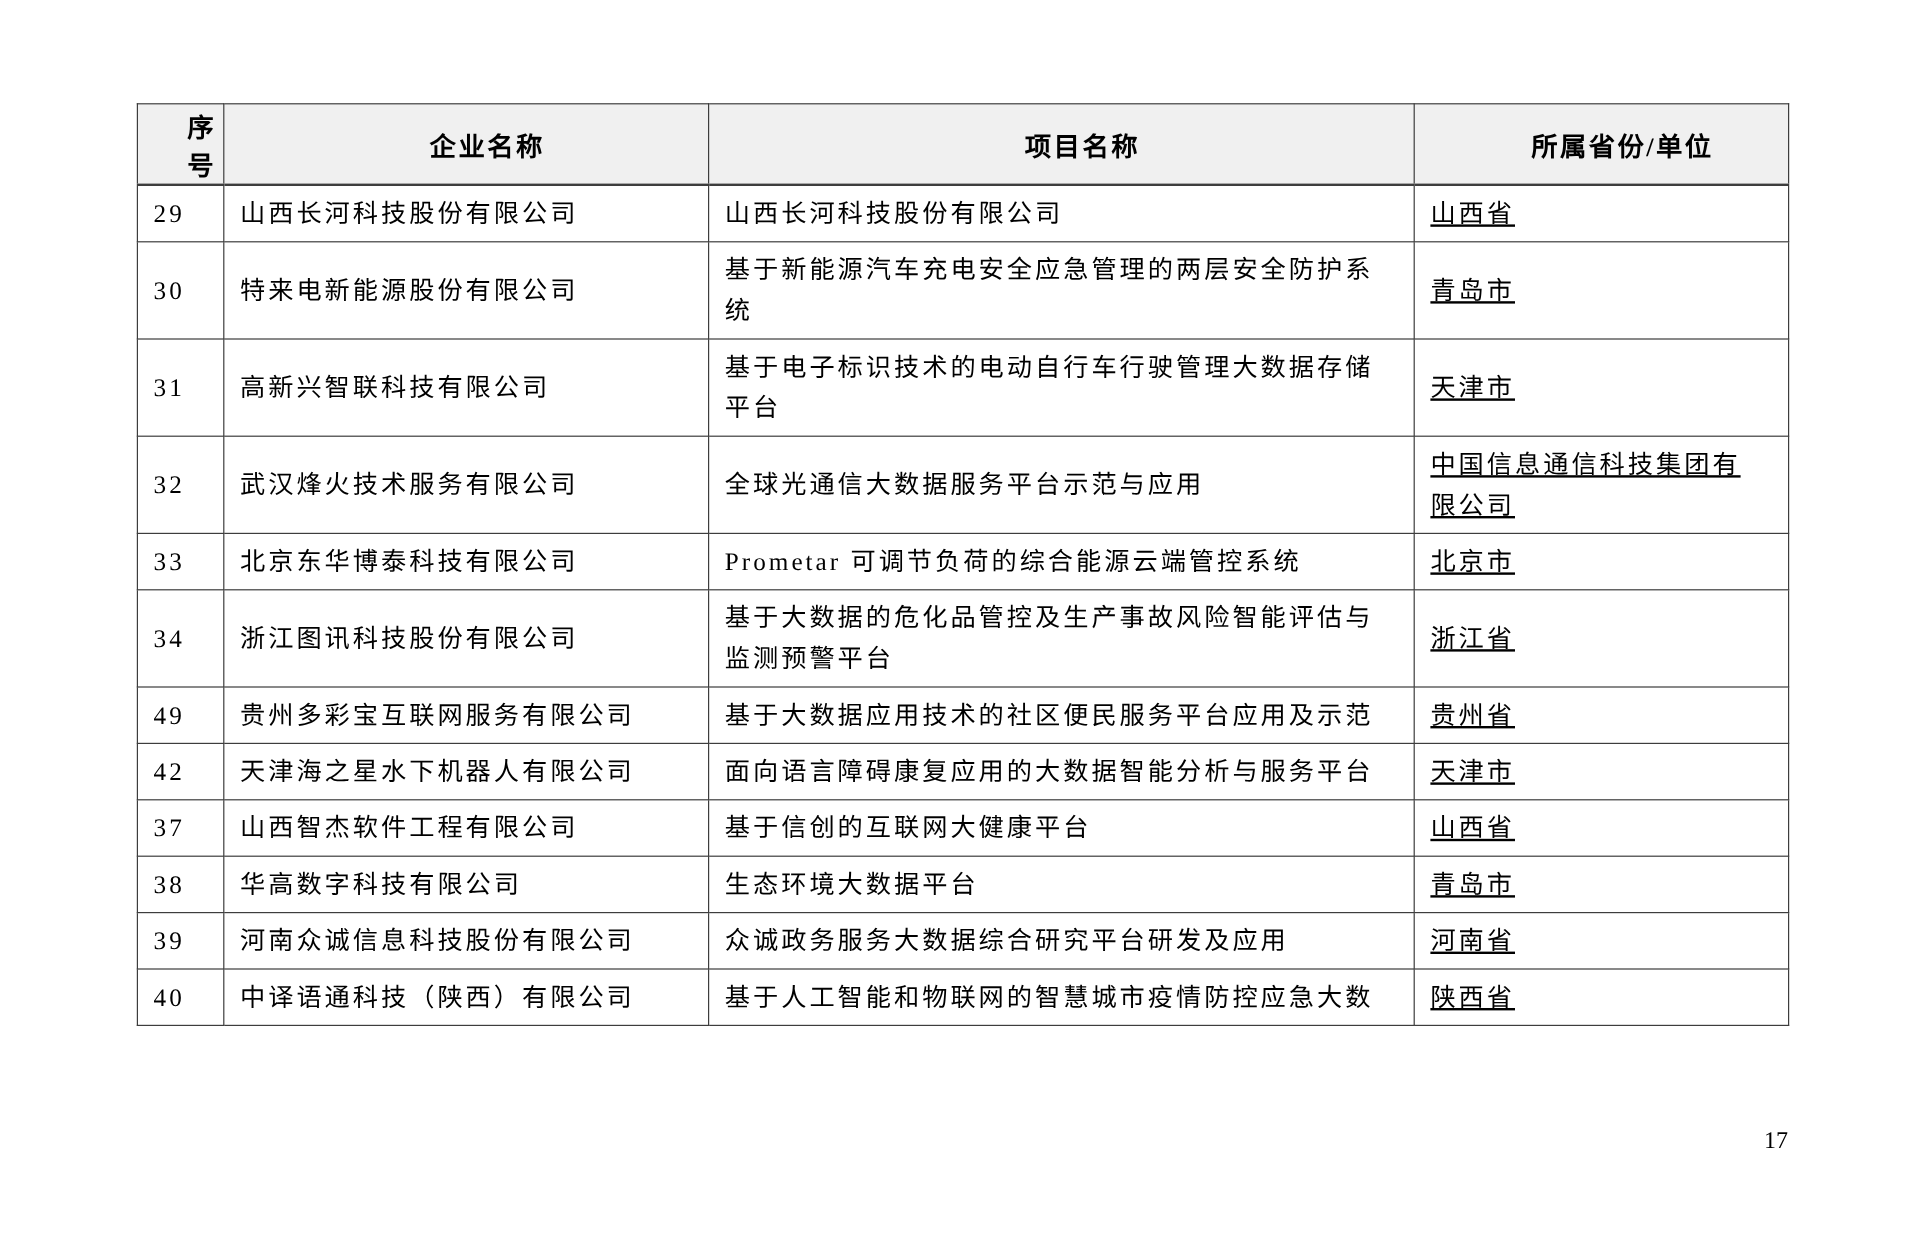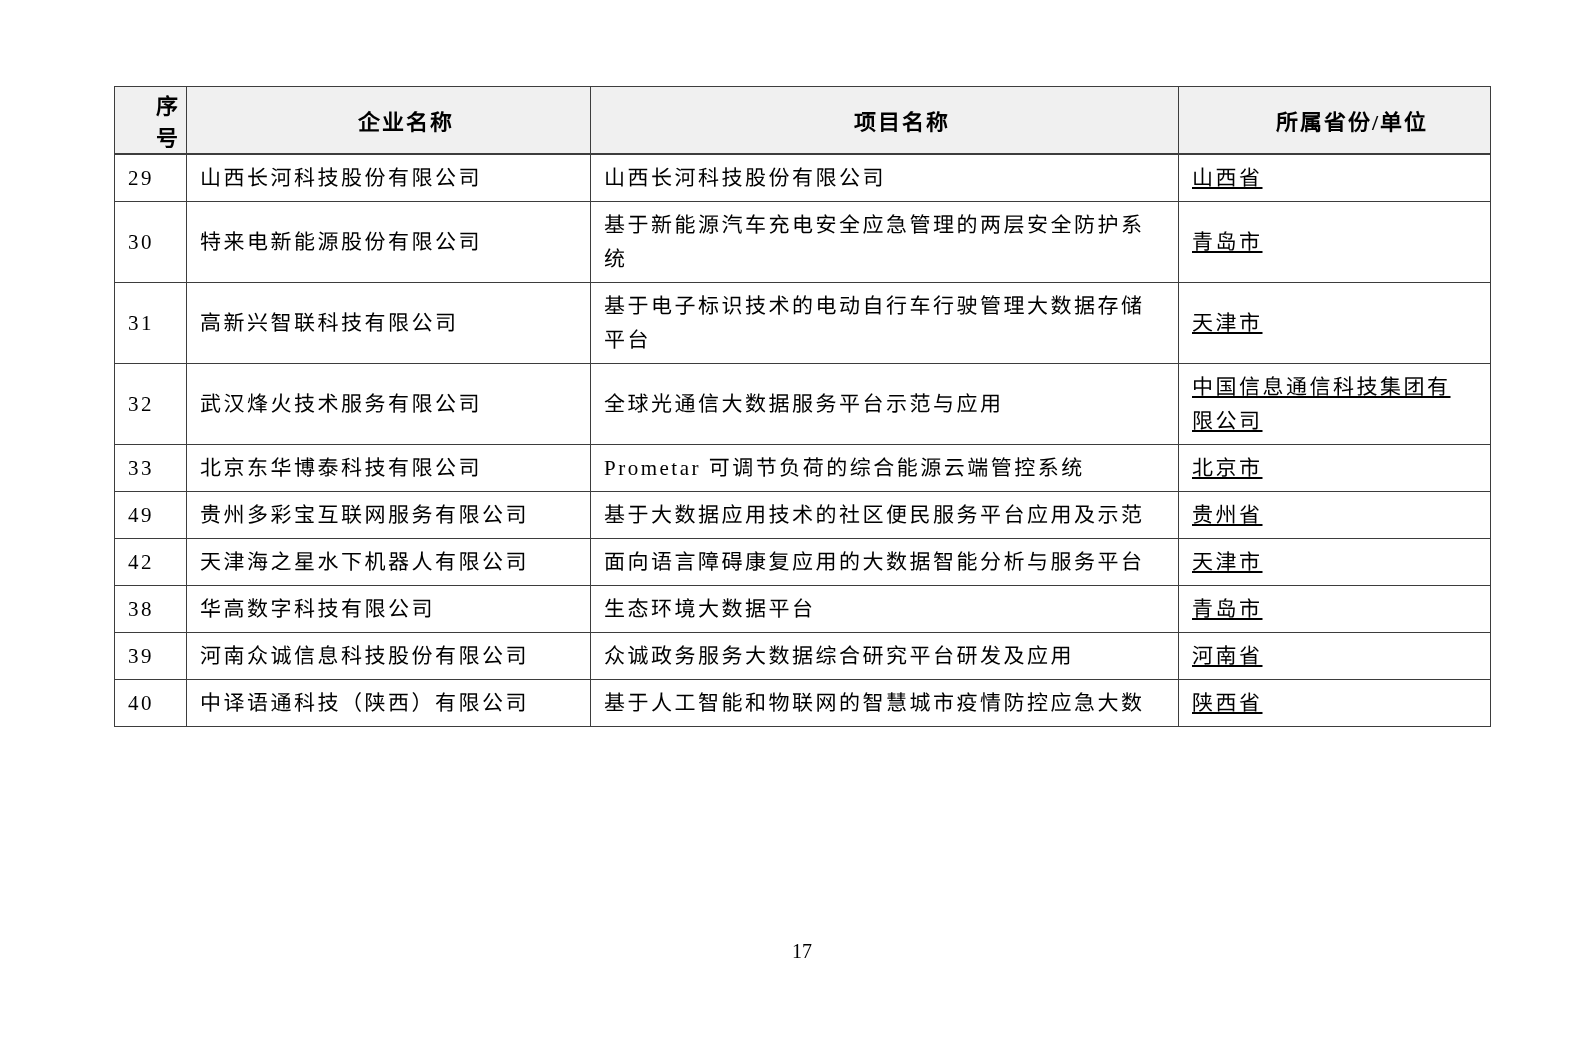--- a/index.html
+++ b/index.html
@@ -60,21 +60,21 @@
   }
   td.col-province {
     padding-right: 10px;
     text-decoration: underline;
   }
   .page-number {
     position: absolute;
     left: 114px;
     top: 940px;
     width: 1376px;
-    text-align: center;
+    text-align: right;
     font-size: 20px;
     letter-spacing: 0;
   }
 </style>
 </head>
 <body>
 
 <div class="sheet">
 
   <table class="doc-table">
@@ -117,30 +117,42 @@
           <td class="col-project">全球光通信大数据服务平台示范与应用</td>
           <td class="col-province">中国信息通信科技集团有限公司</td>
         </tr>
         <tr>
           <td class="col-index">33</td>
           <td class="col-company">北京东华博泰科技有限公司</td>
           <td class="col-project">Prometar 可调节负荷的综合能源云端管控系统</td>
           <td class="col-province">北京市</td>
         </tr>
         <tr>
+          <td class="col-index">34</td>
+          <td class="col-company">浙江图讯科技股份有限公司</td>
+          <td class="col-project">基于大数据的危化品管控及生产事故风险智能评估与监测预警平台</td>
+          <td class="col-province">浙江省</td>
+        </tr>
+        <tr>
           <td class="col-index">49</td>
           <td class="col-company">贵州多彩宝互联网服务有限公司</td>
           <td class="col-project">基于大数据应用技术的社区便民服务平台应用及示范</td>
           <td class="col-province">贵州省</td>
         </tr>
         <tr>
           <td class="col-index">42</td>
           <td class="col-company">天津海之星水下机器人有限公司</td>
           <td class="col-project">面向语言障碍康复应用的大数据智能分析与服务平台</td>
           <td class="col-province">天津市</td>
+        </tr>
+        <tr>
+          <td class="col-index">37</td>
+          <td class="col-company">山西智杰软件工程有限公司</td>
+          <td class="col-project">基于信创的互联网大健康平台</td>
+          <td class="col-province">山西省</td>
         </tr>
         <tr>
           <td class="col-index">38</td>
           <td class="col-company">华高数字科技有限公司</td>
           <td class="col-project">生态环境大数据平台</td>
           <td class="col-province">青岛市</td>
         </tr>
         <tr>
           <td class="col-index">39</td>
           <td class="col-company">河南众诚信息科技股份有限公司</td>

